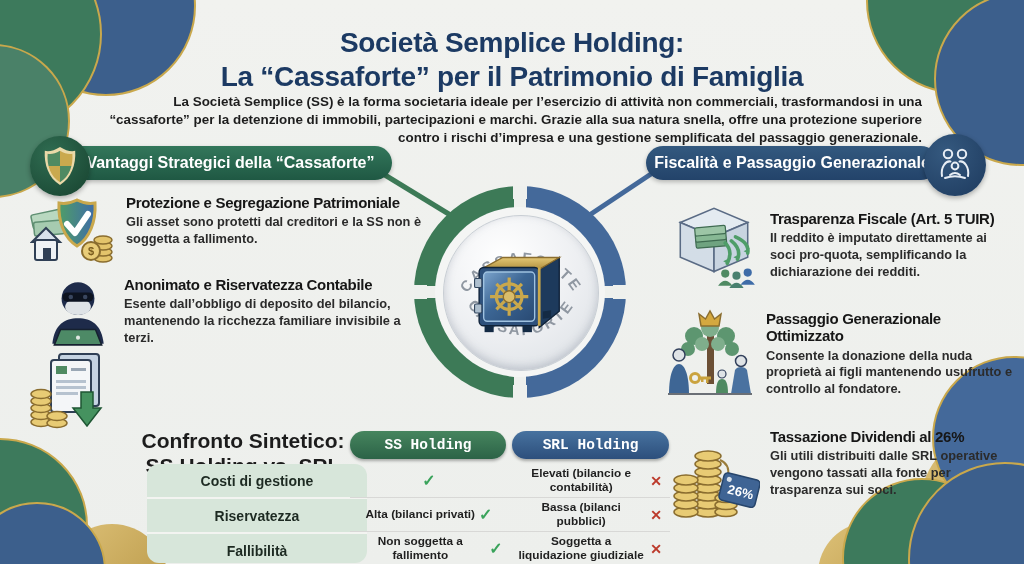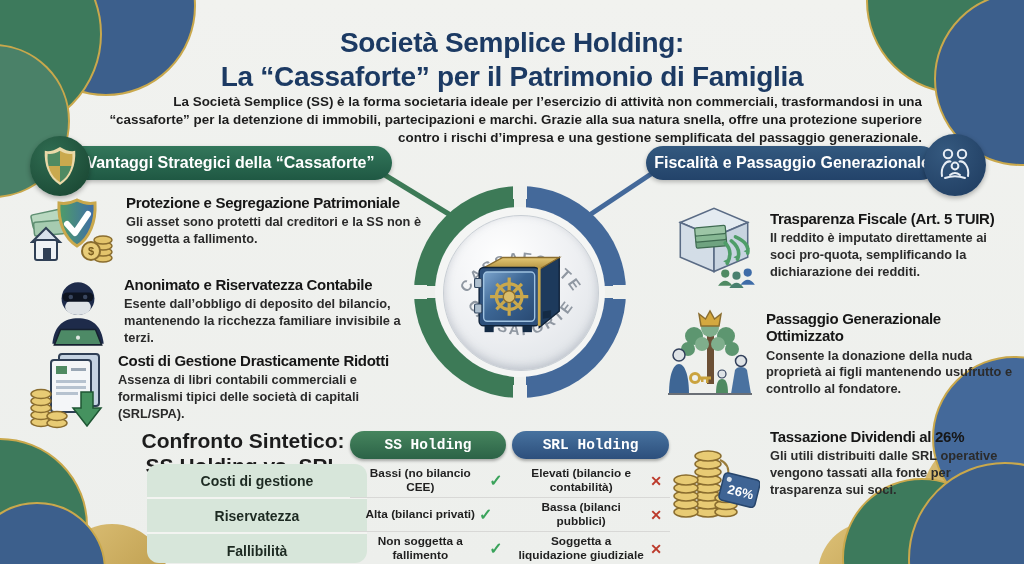--- a/index.html
+++ b/index.html
@@ -203,24 +203,20 @@
         <ellipse cx="12" cy="70" rx="10" ry="4.5"></ellipse>
           <ellipse cx="12" cy="63" rx="10" ry="4.5"></ellipse>
           <ellipse cx="12" cy="56" rx="10" ry="4.5"></ellipse>
           <ellipse cx="12" cy="49" rx="10" ry="4.5"></ellipse>
           <ellipse cx="12" cy="42" rx="10" ry="4.5"></ellipse>
         <ellipse cx="28" cy="71" rx="10" ry="4.5"></ellipse>
           <ellipse cx="28" cy="64" rx="10" ry="4.5"></ellipse>
       </g>
       <path d="M52 40 h12 v16 h8 L58 74 L44 56 h8 Z" fill="#45925f" stroke="#1e5633" stroke-width="1.5"></path>
     </svg>
-    <div class="txt">
-      <p class="item-title">Costi di Gestione Drasticamente Ridotti</p>
-      <p class="item-body">Assenza di libri contabili commerciali e formalismi tipici delle società di capitali (SRL/SPA).</p>
-    </div>
   </div>
 
   <div class="item r-item1">
     <svg class="icon" width="92" height="94" viewBox="0 0 90 92">
       <path d="M12 24 L45 10 L78 24 L45 38 Z" fill="#e3eaf1" fill-opacity=".92" stroke="#5a6b85" stroke-width="1.5"></path>
       <path d="M12 24 V58 L45 72 V38 Z" fill="#cfdae6" fill-opacity=".88" stroke="#5a6b85" stroke-width="1.5"></path>
       <path d="M78 24 V58 L45 72 V38 Z" fill="#bfcddd" fill-opacity=".82" stroke="#5a6b85" stroke-width="1.5"></path>
       <g transform="rotate(-5 42 40)">
         <rect x="27" y="40" width="30" height="8" rx="1.5" fill="#6fa380" stroke="#3f6b51" stroke-width="1.2"></rect>
         <rect x="27" y="34" width="30" height="8" rx="1.5" fill="#87b894" stroke="#3f6b51" stroke-width="1.2"></rect>
@@ -379,21 +375,20 @@
 
   <div class="cmp-labels">
     <div class="cmp-label">Costi di gestione</div>
     <div class="cmp-label">Riservatezza</div>
     <div class="cmp-label">Fallibilità</div>
   </div>
 
   <div class="cmp-vals">
     <div class="cmp-row">
       <div class="cell ss">
-        <span class="val">Bassi (no bilancio CEE)</span>
         <span class="mark ok">✓</span>
       </div>
       <div class="cell srl">
         <span class="val">Elevati (bilancio e contabilità)</span>
         <span class="mark no">✕</span>
       </div>
     </div>
     <div class="cmp-row">
       <div class="cell ss">
         <span class="val">Alta (bilanci privati)</span>

